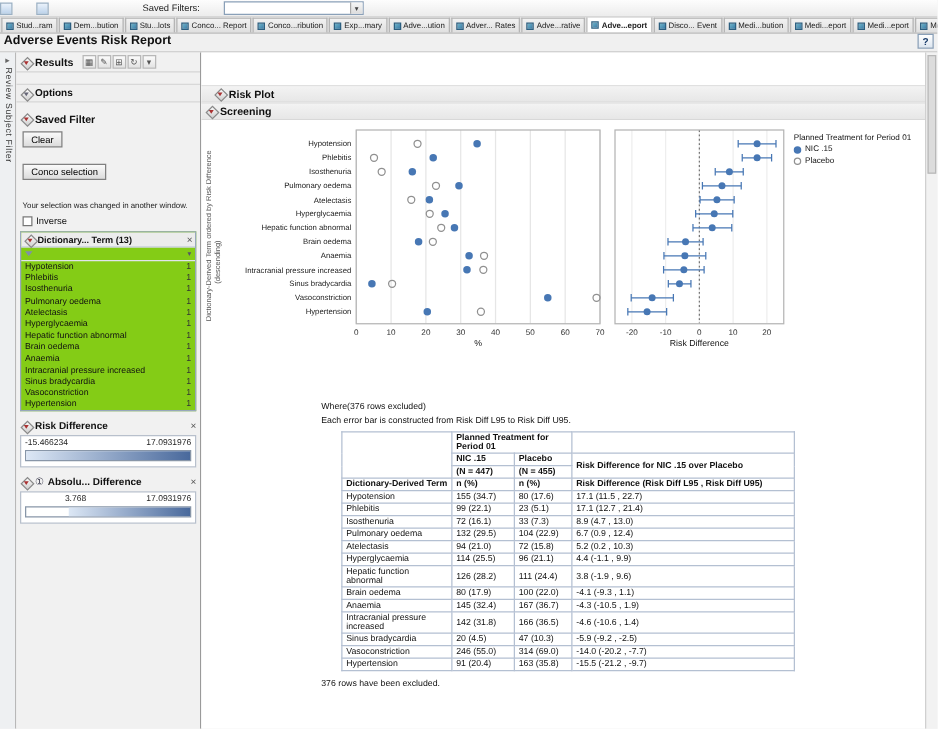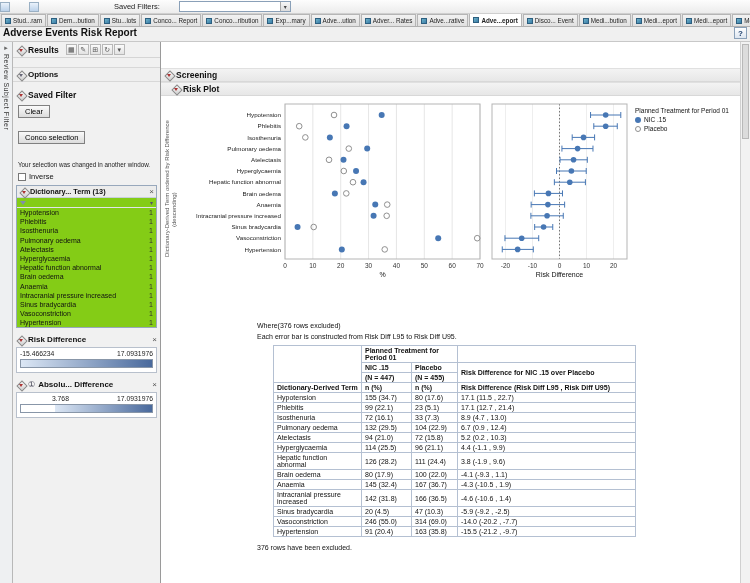--- a/index.html
+++ b/index.html
@@ -320,27 +320,27 @@
         <span>3.768</span>
         <span>17.0931976</span>
       </div>
       <div class="slider-track">
         <div class="slider-fill" style="left:26%;right:0;"></div>
       </div>
     </div>
   </div>
 
   <div class="main">
+    <div class="outline-bar nested">
+      <span class="disc"></span>
+      <span class="ttl">Risk Plot</span>
+    </div>
     <div class="outline-bar">
       <span class="disc"></span>
       <span class="ttl">Screening</span>
-    </div>
-    <div class="outline-bar nested">
-      <span class="disc"></span>
-      <span class="ttl">Risk Plot</span>
     </div>
 
     <div class="plot-row">
       <svg id="plot-svg" width="464" height="180">
           <text transform="translate(4,158) rotate(-90)" font-size="6" fill="#555">Dictionary-Derived Term ordered by Risk Difference</text>
           <text transform="translate(11,128) rotate(-90)" font-size="6" fill="#555">(descending)</text>
           <text x="116" y="18.2" text-anchor="end" font-size="6.2" fill="#222">Hypotension</text>
           <text x="116" y="29.4" text-anchor="end" font-size="6.2" fill="#222">Phlebitis</text>
           <text x="116" y="40.6" text-anchor="end" font-size="6.2" fill="#222">Isosthenuria</text>
           <text x="116" y="51.8" text-anchor="end" font-size="6.2" fill="#222">Pulmonary oedema</text>

